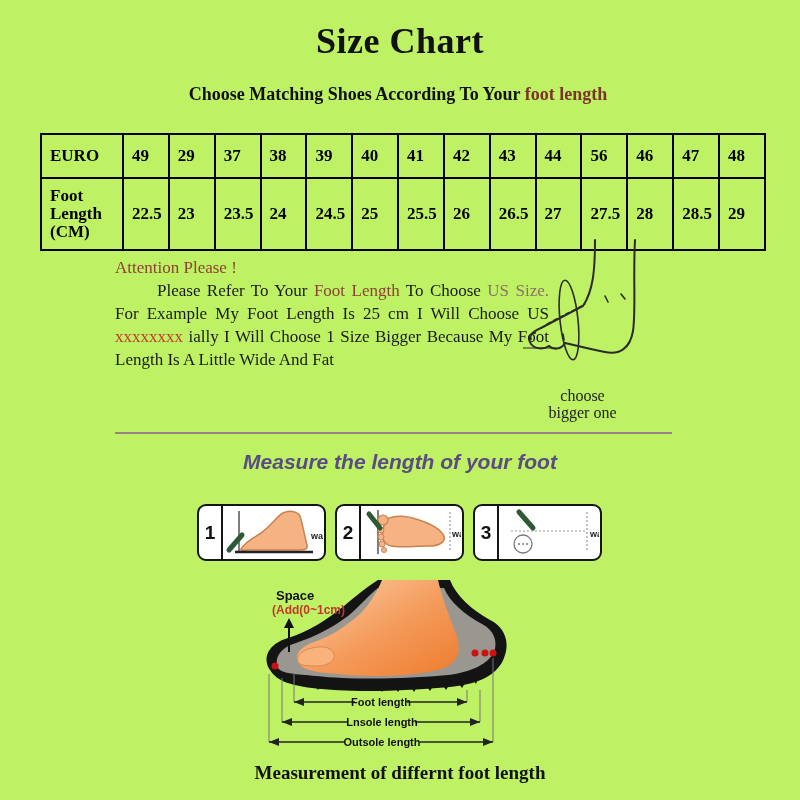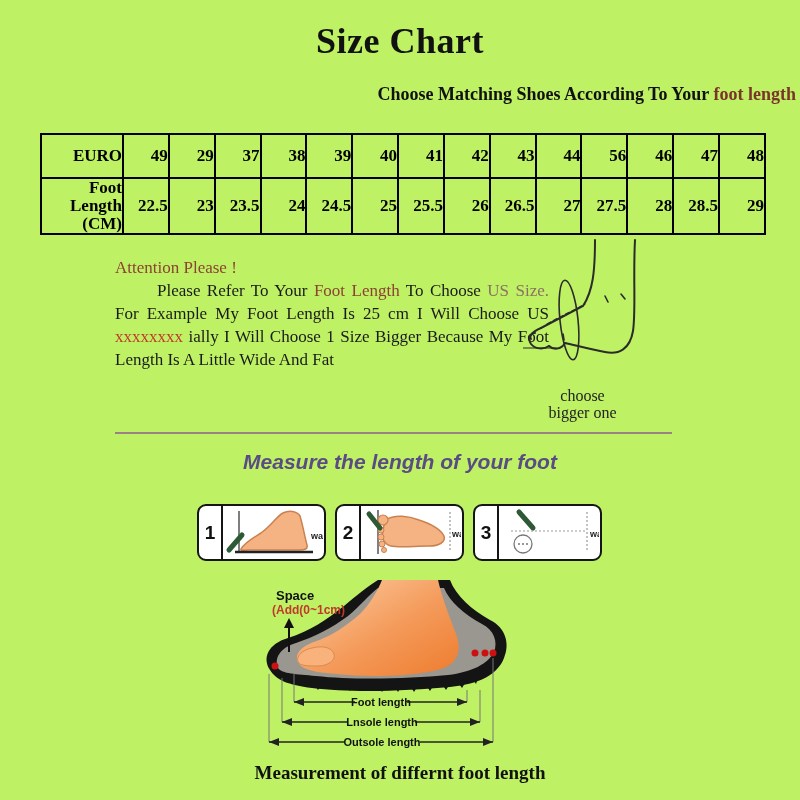--- a/index.html
+++ b/index.html
@@ -1,29 +1,29 @@
 <!DOCTYPE html>
 <html><head>
 <meta charset="utf-8">
 <style>
   * { margin:0; padding:0; box-sizing:border-box; }
   body { background:#ffffff; font-family:"Liberation Serif", serif; }
   .page { position:relative; width:800px; height:800px; background:#bef264; overflow:hidden; }
 
   .title { position:absolute; top:20px; left:0; width:800px; text-align:center;
            font-size:36px; font-weight:bold; color:#111; letter-spacing:0.5px; }
-  .subtitle { position:absolute; top:84px; left:0; width:796px; text-align:right;
+  .subtitle { position:absolute; top:84px; left:0; width:796px; text-align:center;
               font-size:18px; font-weight:bold; color:#111; }
   .subtitle .hl { color:#7b342a; }
 
   table.size-table { position:absolute; left:40px; top:133px; width:726px;
                      border-collapse:collapse; table-layout:fixed; }
-  .size-table th, .size-table td { border:2.5px solid #000; text-align:right;
+  .size-table th, .size-table td { border:2.5px solid #000; text-align:left;
                      font-family:"Liberation Serif", serif; font-weight:bold;
-                     font-size:17px; color:#000; padding:0; }
+                     font-size:17px; color:#000; padding:8px; }
   .size-table col.hdr { width:82px; }
   .size-table tr.r1 td, .size-table tr.r1 th { height:44px; }
   .size-table tr.r2 td, .size-table tr.r2 th { height:55px; line-height:18px; }
   .size-table th { font-size:17px; }
 
   .attention { position:absolute; left:115px; top:256px; width:434px;
                font-size:17px; line-height:23px; color:#1a1a1a; }
   .attn-head { color:#8c4134; }
   .attention p { text-align:justify; text-indent:42px; }
   .c-maroon { color:#8c4134; }

